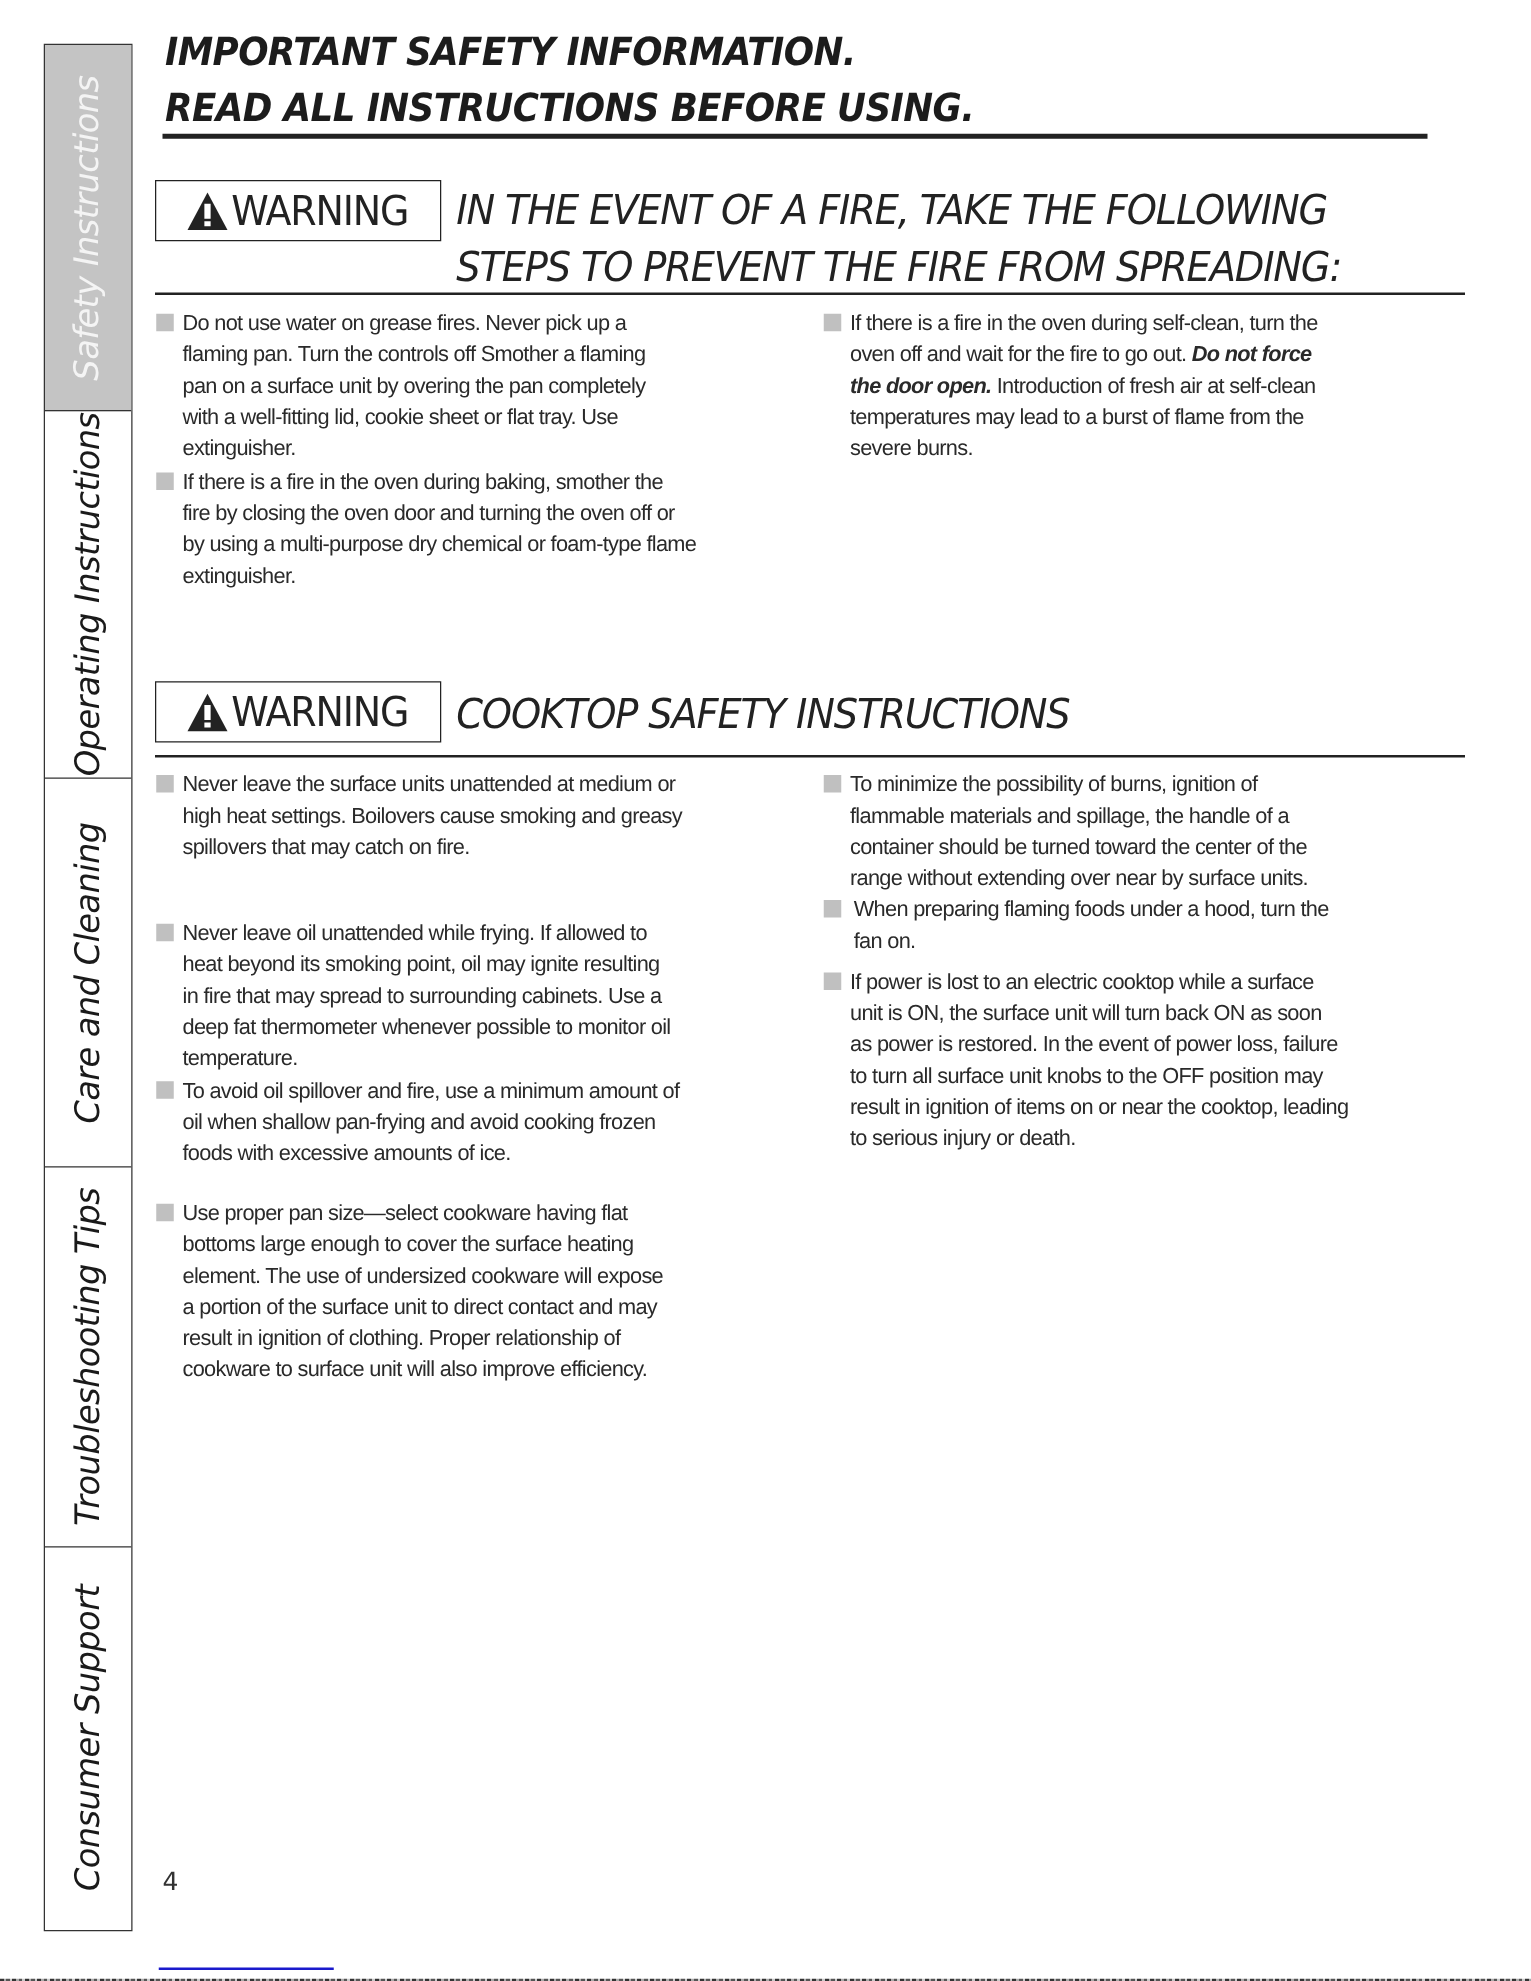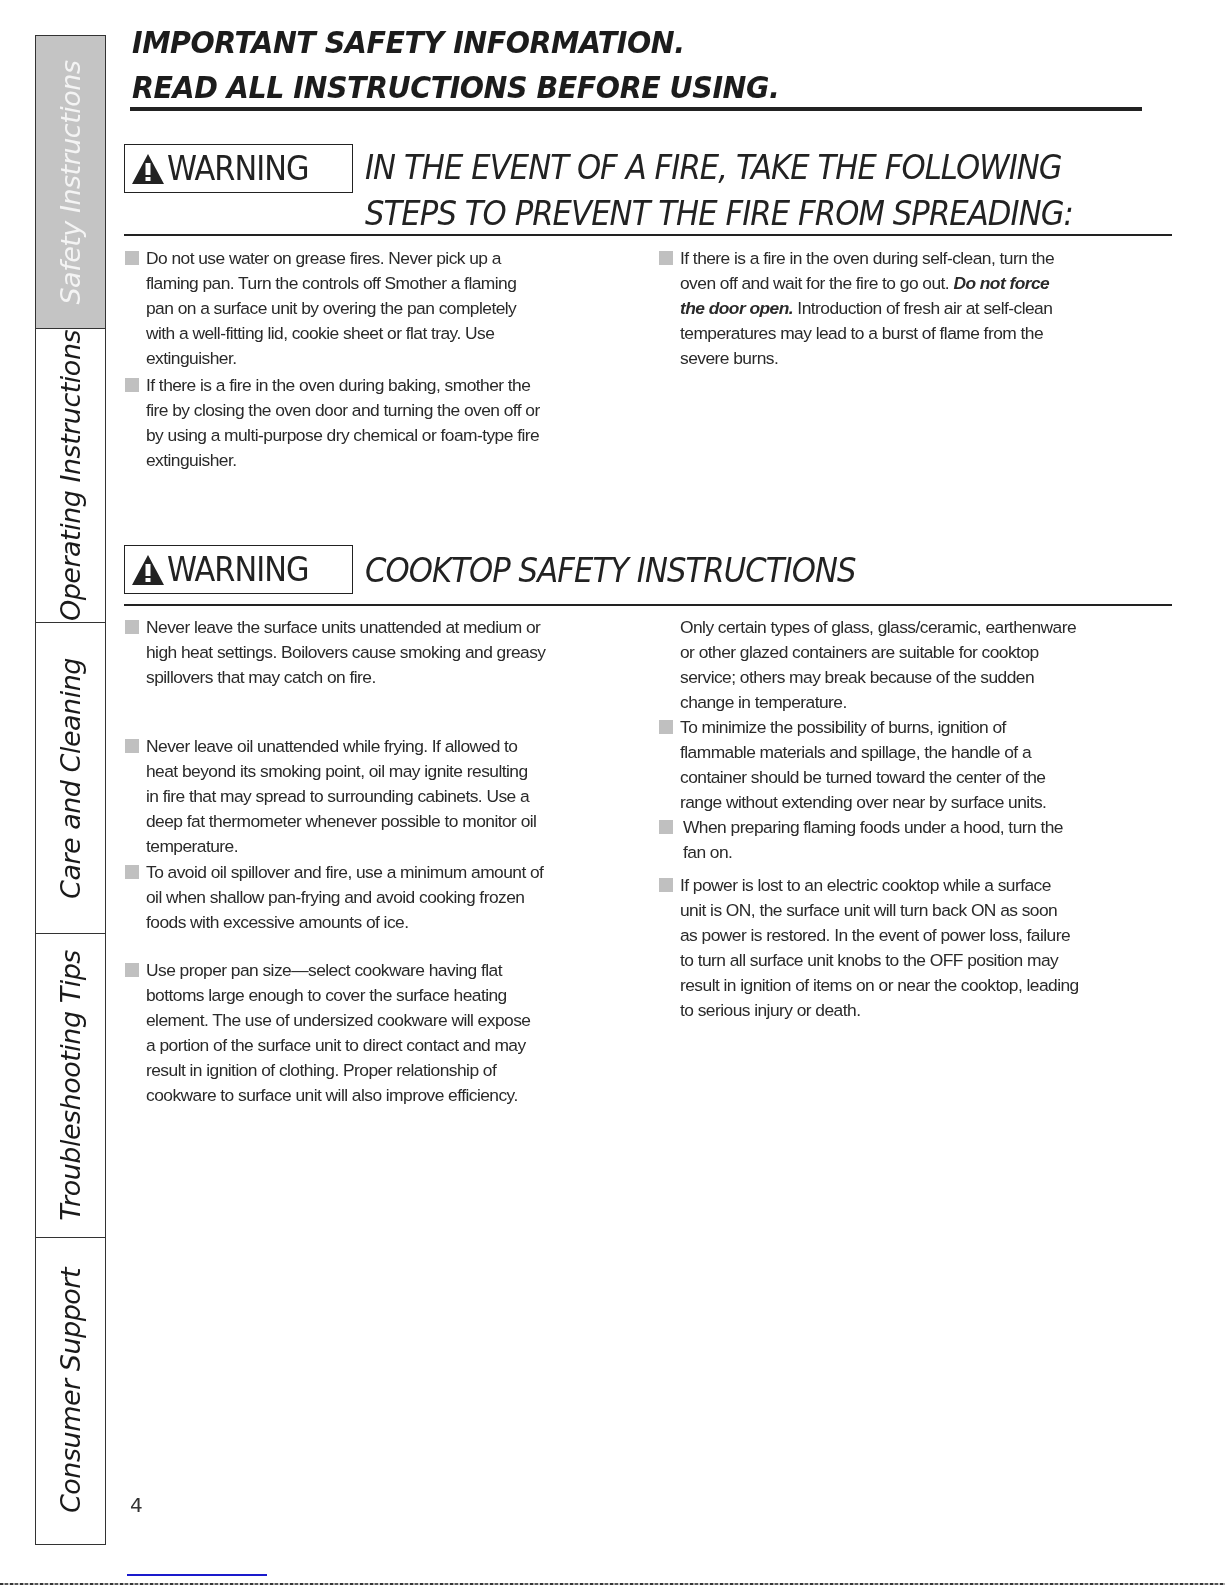--- a/index.html
+++ b/index.html
@@ -35,21 +35,21 @@
       letter-spacing: -0.5px;
     }
     .rule-thick {
       position: absolute; left: 130px; width: 1012px; height: 4px; background: #222;
     }
     .rule {
       position: absolute; height: 2px; background: #222;
     }
     .warning-box {
       position: absolute; border: 1.5px solid #222; box-sizing: border-box;
-      display: flex; align-items: center; padding-left: 6px;
+      display: flex; align-items: center; padding-left: 24px;
     }
     .warning-icon { width: 34px; height: 32px; margin-right: 2px; }
     .warning-label {
       font-family: "DejaVu Sans", sans-serif; font-size: 33px; color: #222;
       letter-spacing: -1px; transform: scaleX(0.92); transform-origin: left center;
     }
     .section-heading {
       position: absolute; font-family: "DejaVu Sans", sans-serif; font-style: italic;
       font-size: 33px; line-height: 46px; color: #222; letter-spacing: -1px;
       transform: scaleX(0.93); transform-origin: left top; white-space: nowrap;
@@ -124,21 +124,21 @@
     <span class="line">Do not use water on grease fires. Never pick up a</span>
     <span class="line">flaming pan. Turn the controls off Smother a flaming</span>
     <span class="line">pan on a surface unit by overing the pan completely</span>
     <span class="line">with a well-fitting lid, cookie sheet or flat tray. Use</span>
     <span class="line">extinguisher.</span>
   </div>
   <div class="item">
     <span class="bullet"></span>
     <span class="line">If there is a fire in the oven during baking, smother the</span>
     <span class="line">fire by closing the oven door and turning the oven off or</span>
-    <span class="line">by using a multi-purpose dry chemical or foam-type fire</span>
+    <span class="line">by using a multi-purpose dry chemical or foam-type flame</span>
     <span class="line">extinguisher.</span>
   </div>
 </div>
 
 <div class="col" style="left:658px;top:246px;width:520px;">
   <div class="item">
     <span class="bullet"></span>
     <span class="line">If there is a fire in the oven during self-clean, turn the</span>
     <span class="line"><span>oven off and wait for the fire to go out. </span><span class="bi">Do not force</span></span>
     <span class="line"><span class="bi">the door open.</span><span> Introduction of fresh air at self-clean</span></span>
@@ -184,27 +184,20 @@
     <span class="line">Use proper pan size—select cookware having flat</span>
     <span class="line">bottoms large enough to cover the surface heating</span>
     <span class="line">element. The use of undersized cookware will expose</span>
     <span class="line">a portion of the surface unit to direct contact and may</span>
     <span class="line">result in ignition of clothing. Proper relationship of</span>
     <span class="line">cookware to surface unit will also improve efficiency.</span>
   </div>
 </div>
 
 <div class="col" style="left:658px;top:615px;width:540px;">
-  <div class="item no-bullet">
-
-    <span class="line">Only certain types of glass, glass/ceramic, earthenware</span>
-    <span class="line">or other glazed containers are suitable for cooktop</span>
-    <span class="line">service; others may break because of the sudden</span>
-    <span class="line">change in temperature.</span>
-  </div>
   <div class="item">
     <span class="bullet"></span>
     <span class="line">To minimize the possibility of burns, ignition of</span>
     <span class="line">flammable materials and spillage, the handle of a</span>
     <span class="line">container should be turned toward the center of the</span>
     <span class="line">range without extending over near by surface units.</span>
   </div>
   <div class="item" style="margin-bottom:8px;padding-left:25px;">
     <span class="bullet"></span>
     <span class="line">When preparing flaming foods under a hood, turn the</span>

